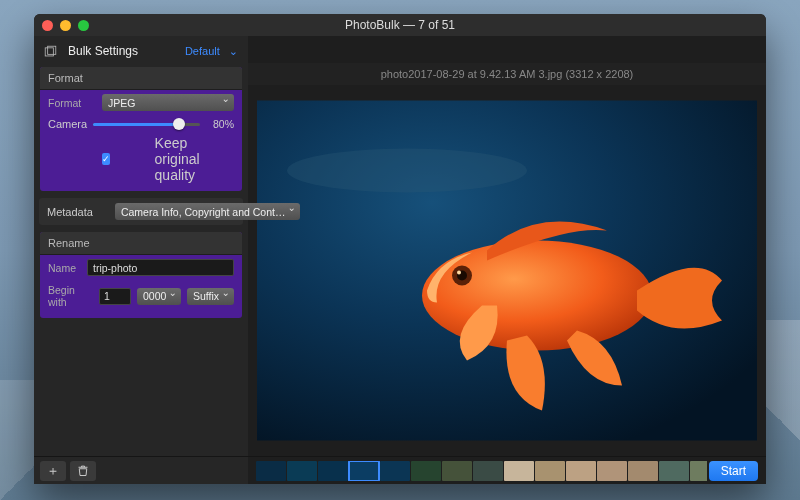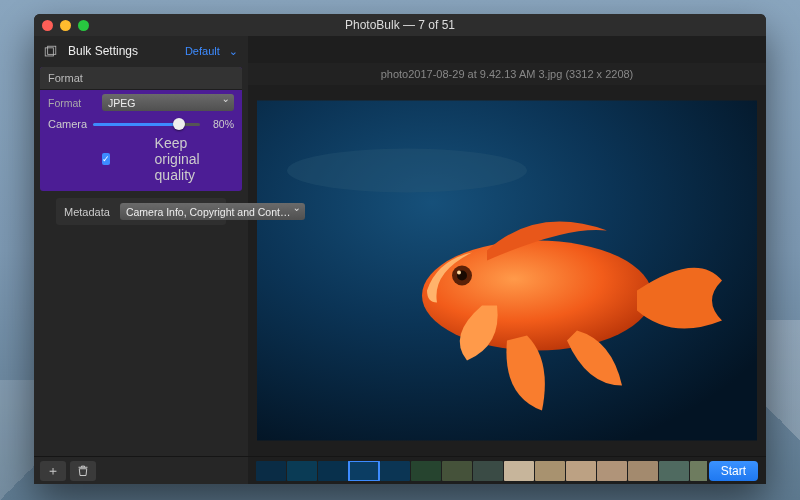--- a/index.html
+++ b/index.html
@@ -53,21 +53,21 @@
   .track{position:absolute; top:6px; left:0; right:0; height:3px; background:#555; border-radius:2px;}
   .fill{position:absolute; top:6px; left:0; height:3px; background:#3d8bff; border-radius:2px; width:80%;}
   .thumb{position:absolute; top:1px; width:12px; height:12px; background:#eee; border-radius:50%; left:calc(80% - 6px); box-shadow:0 1px 2px rgba(0,0,0,.5);}
   .pct{color:#ccc; font-size:10.5px; width:28px; text-align:right;}
   .chk-row{display:flex; align-items:center; gap:5px; padding:2px 8px 2px 62px;}
   .chk{width:12px;height:12px;background:#3d8bff;border-radius:2px;display:flex;align-items:center;justify-content:center;color:#fff;font-size:9px;}
   .chk-row span{color:#ccc; font-size:14px;margin-left:40px;}
   .txt{flex:1;background:#1a1a1a;border:1px solid #444;color:#ddd;font-size:10.5px;height:17px;padding:0 5px;border-radius:2px;}
   .mini{width:32px;background:#1a1a1a;border:1px solid #444;color:#ddd;font-size:10.5px;height:17px;padding:0 4px;border-radius:2px;}
   .mini-sel{width:50px;}
-  .metarow{margin:4px 22px; background:#2f2f2f; border-radius:3px; padding:5px 8px; display:flex; align-items:center; gap:10px;}
+  .metarow{margin:4px 5px; background:#2f2f2f; border-radius:3px; padding:5px 8px; display:flex; align-items:center; gap:22px;}
   .sb-footer{margin-top:auto; height:28px; border-top:1px solid #151515; display:flex; align-items:center; padding:0 6px; gap:4px;}
   .icon-btn{width:26px;height:20px;background:#3a3a3a;border-radius:3px;display:flex;align-items:center;justify-content:center;color:#ccc;font-size:13px;cursor:default;}
   .main{flex:1; display:flex; flex-direction:column; background:#1e1e1e; min-width:0;}
   .info-bar{height:22px;display:flex;align-items:center;justify-content:center;color:#888;font-size:11px;background:#222;margin-top:27px;}
   .preview{flex:1; display:flex; align-items:center; justify-content:center; background:#1e1e1e; padding:8px;}
   .preview svg{width:100%; height:100%; max-width:500px; max-height:360px;}
   .bottom{height:28px;border-top:1px solid #151515;display:flex;align-items:center;padding:0 8px;gap:2px;}
   .thumbs{display:flex;gap:1px;flex:1;overflow:hidden;}
   .th{width:30px;height:20px;border-radius:1px;flex-shrink:0;}
   .th.sel-t{outline:2px solid #3d8bff; outline-offset:-1px;}
@@ -130,20 +130,41 @@
 
       <div class="metarow">
         <div class="lbl" style="width:48px">Metadata</div>
         <div class="sel-wrap">
           <select class="sel">
             <option>Camera Info, Copyright and Cont…</option>
           </select>
         </div>
       </div>
 
+      <div class="panel">
+        <div class="panel-h">Rename</div>
+        <div class="row">
+          <div class="lbl">Name</div>
+          <input class="txt" value="trip-photo" style="">
+        </div>
+        <div class="row">
+          <div class="lbl">Begin with</div>
+          <input class="mini" value="1" style="">
+          <div class="sel-wrap mini-sel">
+            <select class="sel">
+              <option>0000</option>
+            </select>
+          </div>
+          <div class="sel-wrap mini-sel">
+            <select class="sel">
+              <option>Suffix</option>
+            </select>
+          </div>
+        </div>
+      </div>
 
       <div class="sb-footer">
         <div class="icon-btn">
             <span>＋</span>
           </div>
         <div class="icon-btn">
           <svg width="12" height="12" viewBox="0 0 16 16">
               <path d="M3 5h10l-1 9H4zM2 3h12M6 3V1.5h4V3" fill="none" stroke="#ccc" stroke-width="1.3"></path>
             </svg>
         </div>

